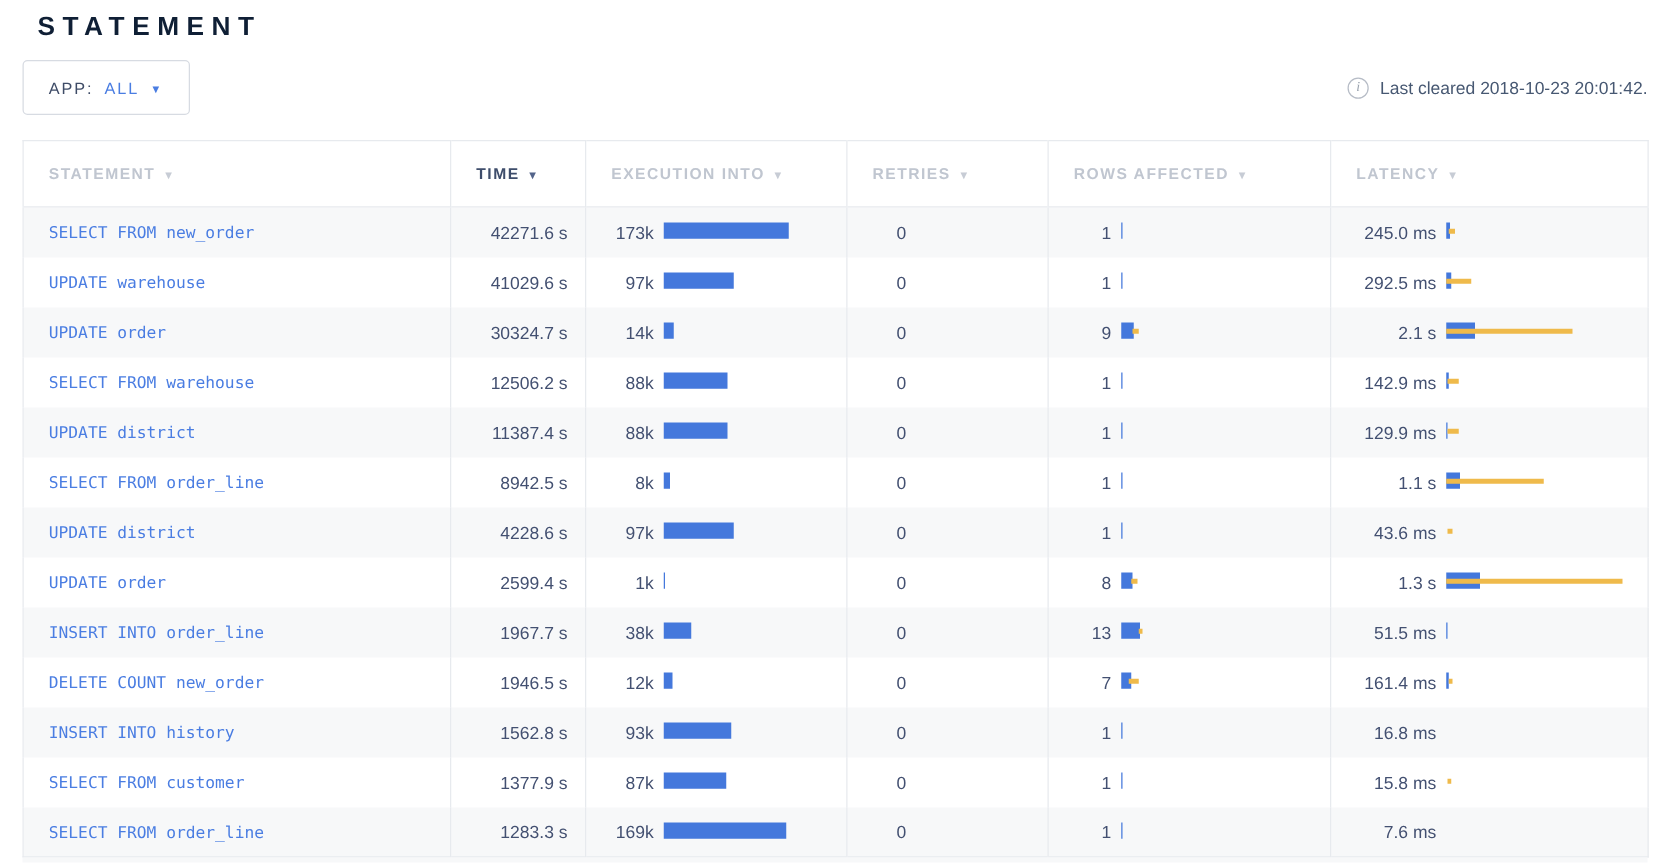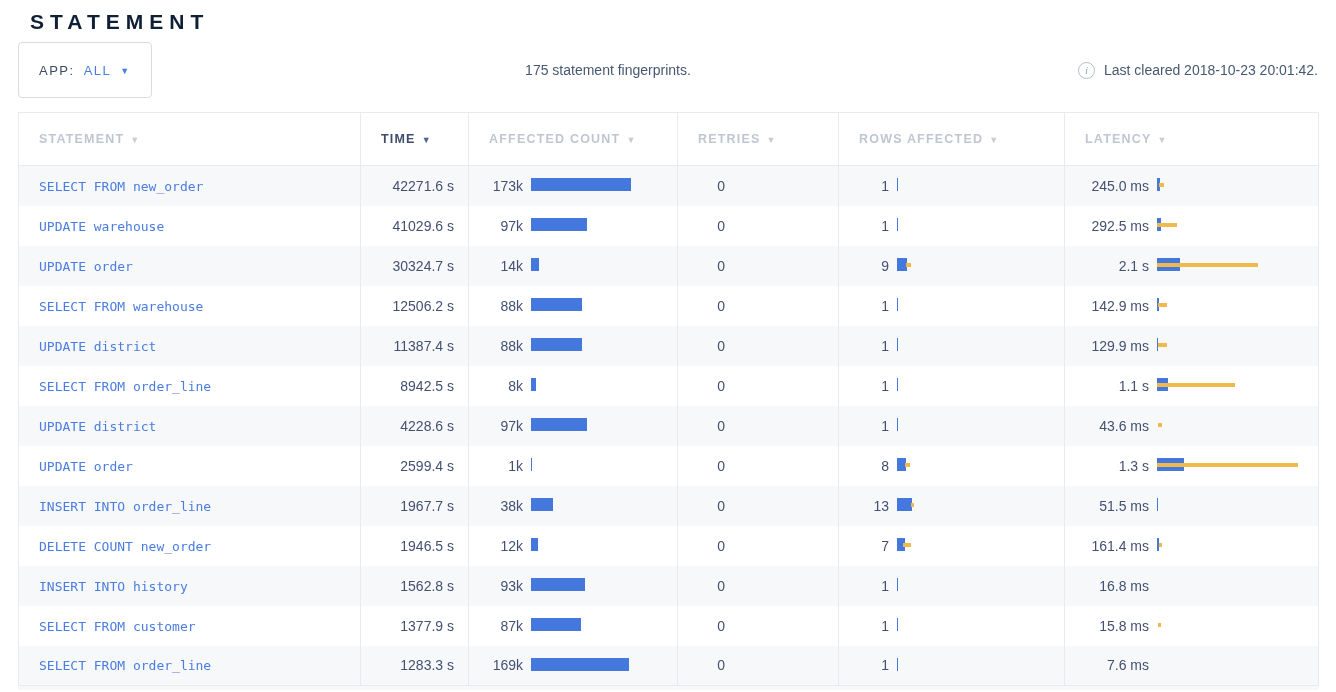--- a/index.html
+++ b/index.html
@@ -21,21 +21,21 @@
     color: #0f1f35;
   }
 
   .toolbar {
     position: relative;
     margin: 14px 18px 0 18px;
     height: 44px;
     display: flex; align-items: center;
   }
   .app-select {
-    height: 56px; padding: 0 20px;
+    height: 44px; padding: 0 20px;
     border: 1px solid #d7dbe2; border-radius: 4px; background: #fff;
     display: inline-flex; align-items: center; gap: 9px;
     font-size: 13px; letter-spacing: 1.5px; cursor: pointer;
   }
   .app-select .app-label { color: #3f4c67; }
   .app-select .app-value { color: var(--link-blue); }
   .app-select .caret { color: var(--link-blue); font-size: 9px; transform: translateY(1px); }
 
   .summary {
     position: absolute; left: 0; width: 1180px; text-align: center;
@@ -107,41 +107,40 @@
 <body>
 
 <h1 class="page-title">STATEMENT</h1>
 
 <div class="toolbar">
   <div class="app-select">
     <span class="app-label">APP:</span>
     <span class="app-value">ALL</span>
     <span class="caret">▼</span>
   </div>
-  <div class="summary">175 statement fingerprints.</div>
   <div class="last-cleared">
     <span class="info-icon">i</span>
     <span>Last cleared 2018-10-23 20:01:42.</span>
   </div>
 </div>
 
 <table class="stmt-table">
   <colgroup>
     <col class="c1">
       <col class="c2">
       <col class="c3">
       <col class="c4">
       <col class="c5">
       <col class="c6">
   </colgroup>
   <thead>
     <tr id="header-row">
         <th><span>STATEMENT</span><span class="sort-arrow">▼</span></th>
         <th class="active"><span>TIME</span><span class="sort-arrow">▼</span></th>
-        <th><span>AFFECTED COUNT</span><span class="sort-arrow">▼</span></th>
+        <th><span>EXECUTION INTO</span><span class="sort-arrow">▼</span></th>
         <th><span>RETRIES</span><span class="sort-arrow">▼</span></th>
         <th><span>ROWS AFFECTED</span><span class="sort-arrow">▼</span></th>
         <th><span>LATENCY</span><span class="sort-arrow">▼</span></th>
       </tr>
   </thead>
   <tbody id="table-body">
   <tr>
     <td class="c-stmt"><a class="stmt">SELECT FROM new_order</a></td>
     <td class="c-time">42271.6 s</td>
     <td class="c-bar">

